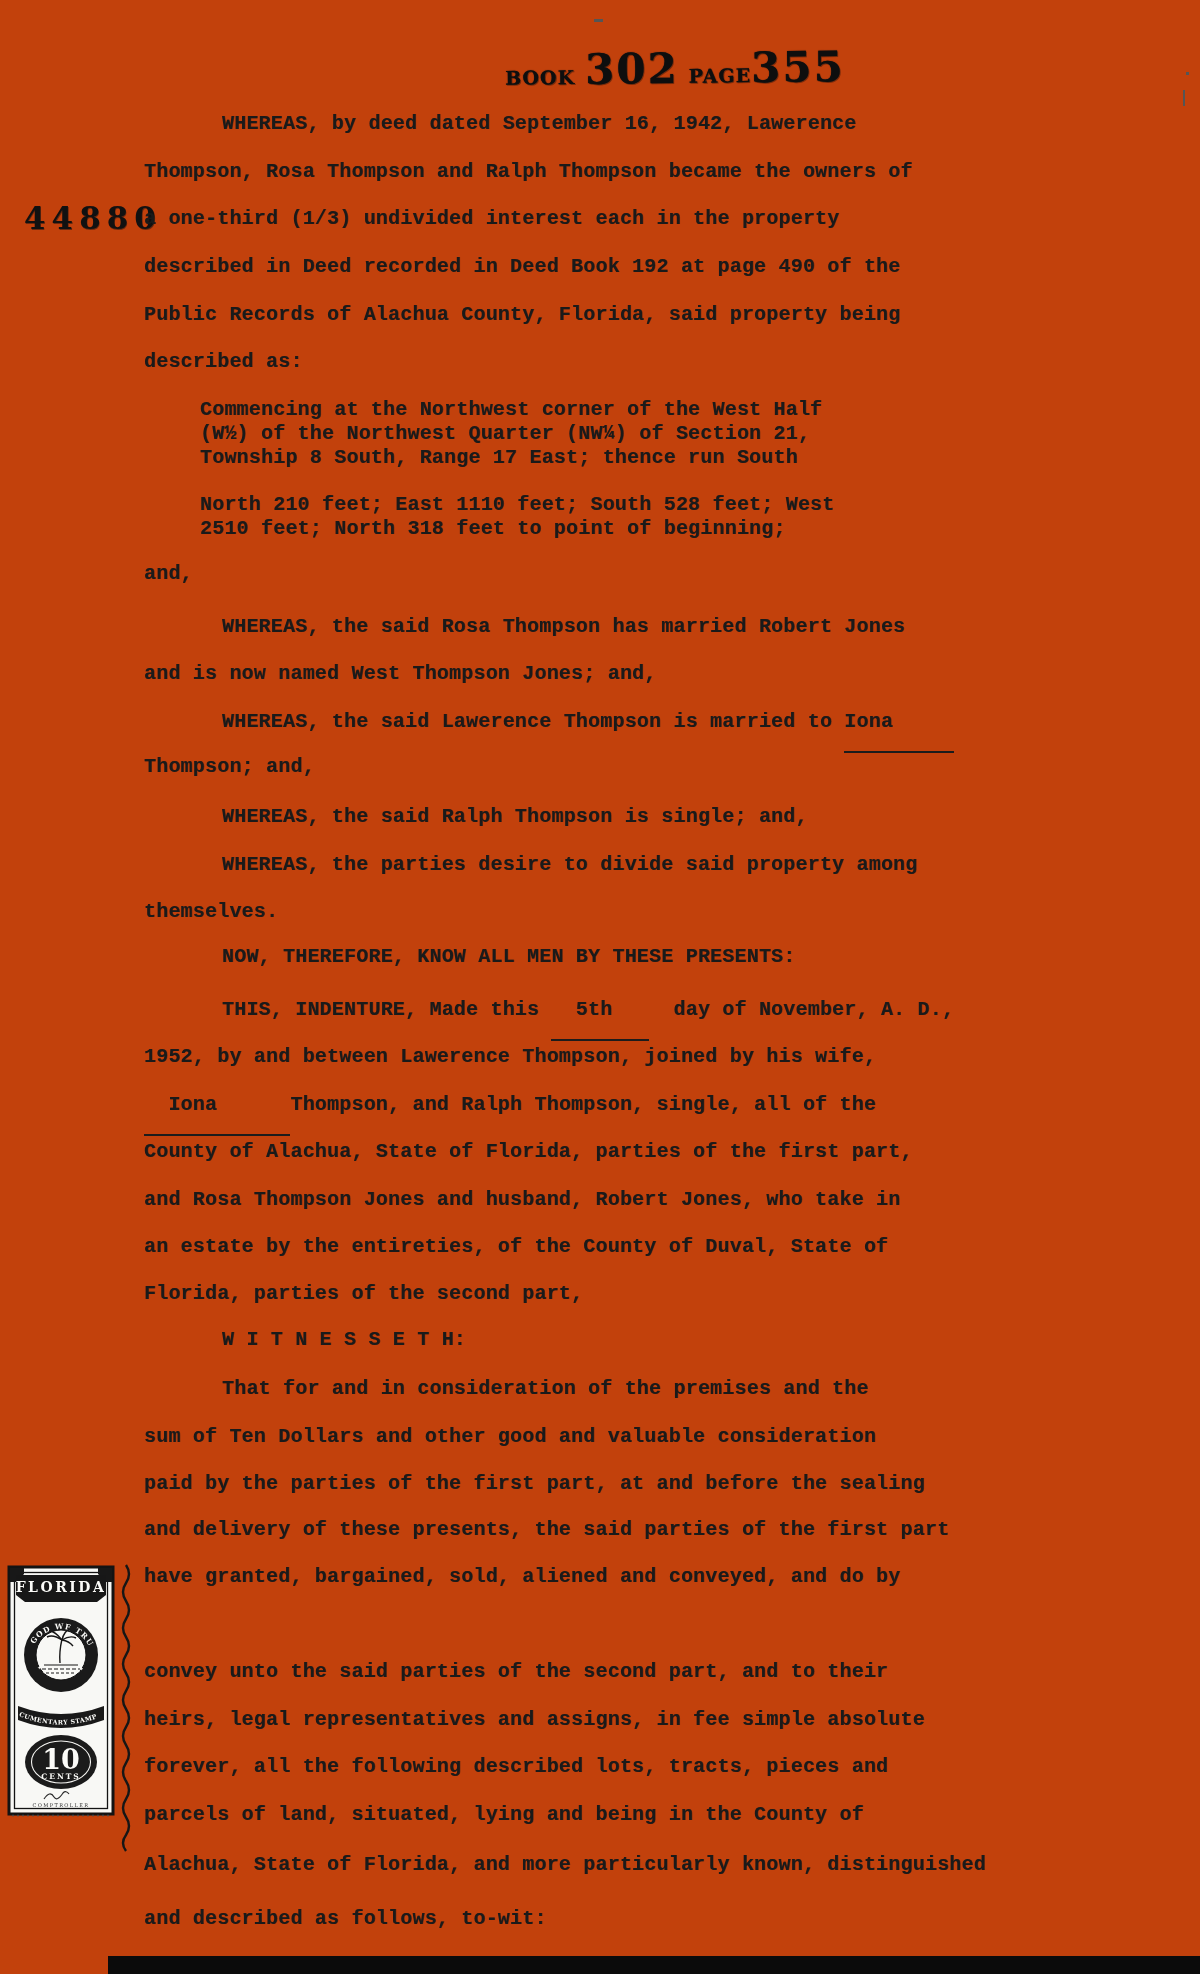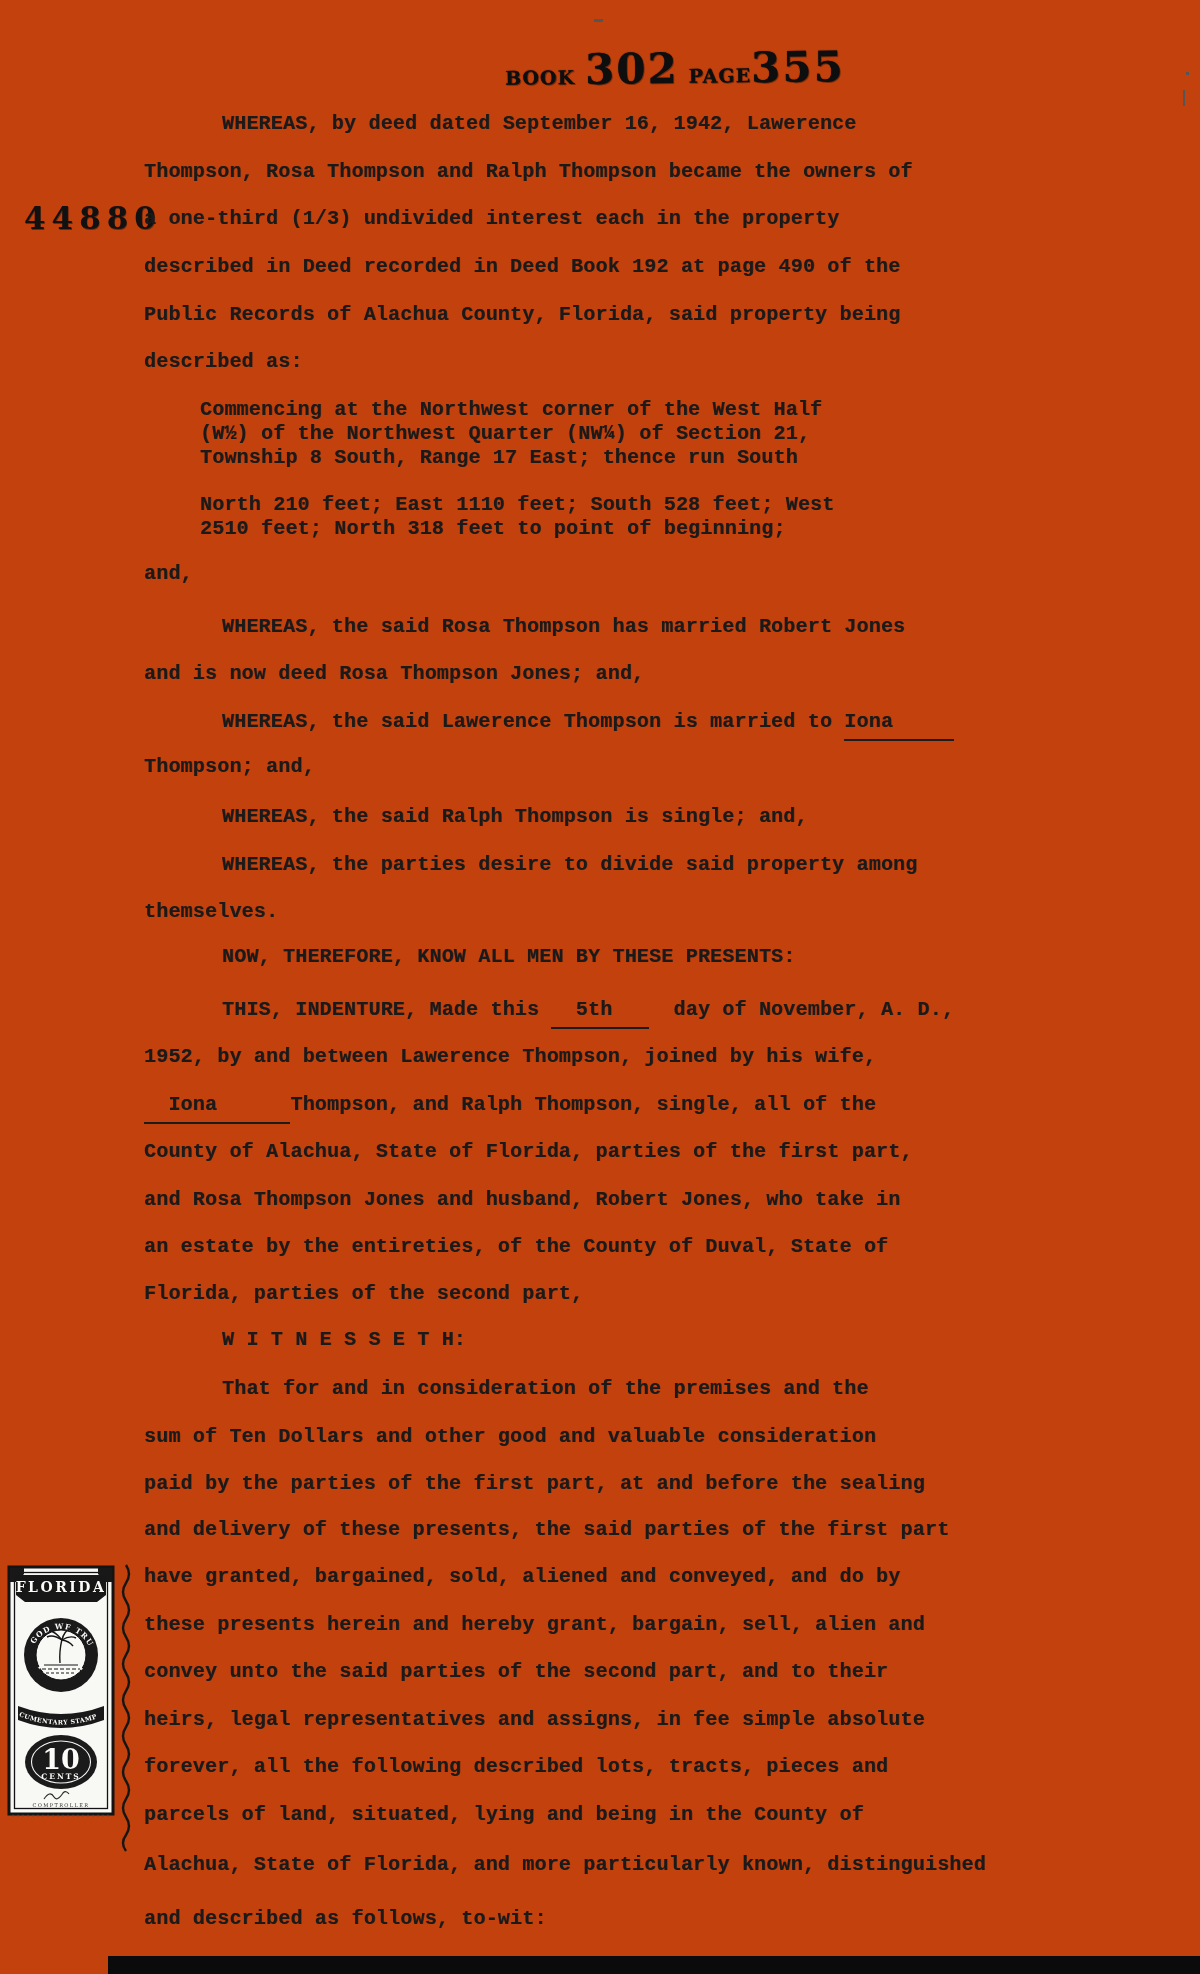--- a/index.html
+++ b/index.html
@@ -1,21 +1,21 @@
 <!DOCTYPE html>
 <html><head>
 <meta charset="utf-8">
 <style>
   html,body{margin:0;padding:0;background:#e8e8e4;}
   .page{position:relative;width:1200px;height:1974px;background:#c2410c;overflow:hidden;
         font-family:"Liberation Mono","DejaVu Sans Mono",monospace;}
   .line{position:absolute;font:700 20px "Liberation Mono","DejaVu Sans Mono",monospace;
         color:#1a1a1a;white-space:pre;letter-spacing:.2px;
         text-shadow:.5px .4px 0 rgba(26,26,26,.55);}
-  .u{border-bottom:2.5px solid #1c1c1c;padding-bottom:6px;}
+  .u{border-bottom:2.5px solid #1c1c1c;padding-bottom:18px;}
   .bookstamp{position:absolute;left:505px;top:48px;display:flex;align-items:baseline;
         transform:rotate(-.6deg);color:#0e0e0e;
         font-family:"DejaVu Serif","Liberation Serif",serif;font-weight:700;
         text-shadow:0 0 1px #1a1a1a, 1px 1px 0 rgba(10,10,10,.35);}
   .bookstamp .sm{font-size:19px;letter-spacing:1px;}
   .bookstamp .lg{font-size:42px;letter-spacing:2px;line-height:1;}
   .bookstamp .sp{width:10px;}
   .filenum{position:absolute;left:24px;top:200px;color:#111;
         font:700 31px "DejaVu Serif","Liberation Serif",serif;letter-spacing:6px;
         text-shadow:.6px .6px 0 rgba(17,17,17,.5);}
@@ -48,21 +48,21 @@
   <div class="line" style="left:144px;top:350px">described as:</div>
 
   <div class="line" style="left:200px;top:398px">Commencing at the Northwest corner of the West Half</div>
   <div class="line" style="left:200px;top:422px">(W½) of the Northwest Quarter (NW¼) of Section 21,</div>
   <div class="line" style="left:200px;top:446px">Township 8 South, Range 17 East; thence run South</div>
   <div class="line" style="left:200px;top:493px">North 210 feet; East 1110 feet; South 528 feet; West</div>
   <div class="line" style="left:200px;top:517px">2510 feet; North 318 feet to point of beginning;</div>
 
   <div class="line" style="left:144px;top:562px">and,</div>
   <div class="line" style="left:222px;top:615px">WHEREAS, the said Rosa Thompson has married Robert Jones</div>
-  <div class="line" style="left:144px;top:662px">and is now deed Rosa Thompson Jones; and,</div>
+  <div class="line" style="left:144px;top:662px">and is now named West Thompson Jones; and,</div>
 
   <div class="line" style="left:222px;top:710px"><span>WHEREAS, the said Lawerence Thompson is married to </span><span class="u">Iona     </span></div>
 
   <div class="line" style="left:144px;top:755px">Thompson; and,</div>
   <div class="line" style="left:222px;top:805px">WHEREAS, the said Ralph Thompson is single; and,</div>
   <div class="line" style="left:222px;top:853px">WHEREAS, the parties desire to divide said property among</div>
   <div class="line" style="left:144px;top:900px">themselves.</div>
   <div class="line" style="left:222px;top:945px">NOW, THEREFORE, KNOW ALL MEN BY THESE PRESENTS:</div>
 
   <div class="line" style="left:222px;top:998px"><span>THIS, INDENTURE, Made this </span><span class="u">  5th   </span><span>  day of November, A. D.,</span></div>
@@ -74,21 +74,20 @@
   <div class="line" style="left:144px;top:1140px">County of Alachua, State of Florida, parties of the first part,</div>
   <div class="line" style="left:144px;top:1188px">and Rosa Thompson Jones and husband, Robert Jones, who take in</div>
   <div class="line" style="left:144px;top:1235px">an estate by the entireties, of the County of Duval, State of</div>
   <div class="line" style="left:144px;top:1282px">Florida, parties of the second part,</div>
   <div class="line" style="left:222px;top:1328px">W I T N E S S E T H:</div>
   <div class="line" style="left:222px;top:1377px">That for and in consideration of the premises and the</div>
   <div class="line" style="left:144px;top:1425px">sum of Ten Dollars and other good and valuable consideration</div>
   <div class="line" style="left:144px;top:1518px">and delivery of these presents, the said parties of the first part</div>
   <div class="line" style="left:144px;top:1472px">paid by the parties of the first part, at and before the sealing</div>
   <div class="line" style="left:144px;top:1565px">have granted, bargained, sold, aliened and conveyed, and do by</div>
-  <div class="line" style="left:144px;top:1613px">these presents herein and hereby grant, bargain, sell, alien and</div>
   <div class="line" style="left:144px;top:1660px">convey unto the said parties of the second part, and to their</div>
   <div class="line" style="left:144px;top:1708px">heirs, legal representatives and assigns, in fee simple absolute</div>
   <div class="line" style="left:144px;top:1755px">forever, all the following described lots, tracts, pieces and</div>
   <div class="line" style="left:144px;top:1803px">parcels of land, situated, lying and being in the County of</div>
   <div class="line" style="left:144px;top:1853px">Alachua, State of Florida, and more particularly known, distinguished</div>
   <div class="line" style="left:144px;top:1907px">and described as follows, to-wit:</div>
 
   <div class="revstamp">
     <svg width="134" height="296" viewBox="0 0 134 296">
       <defs>

